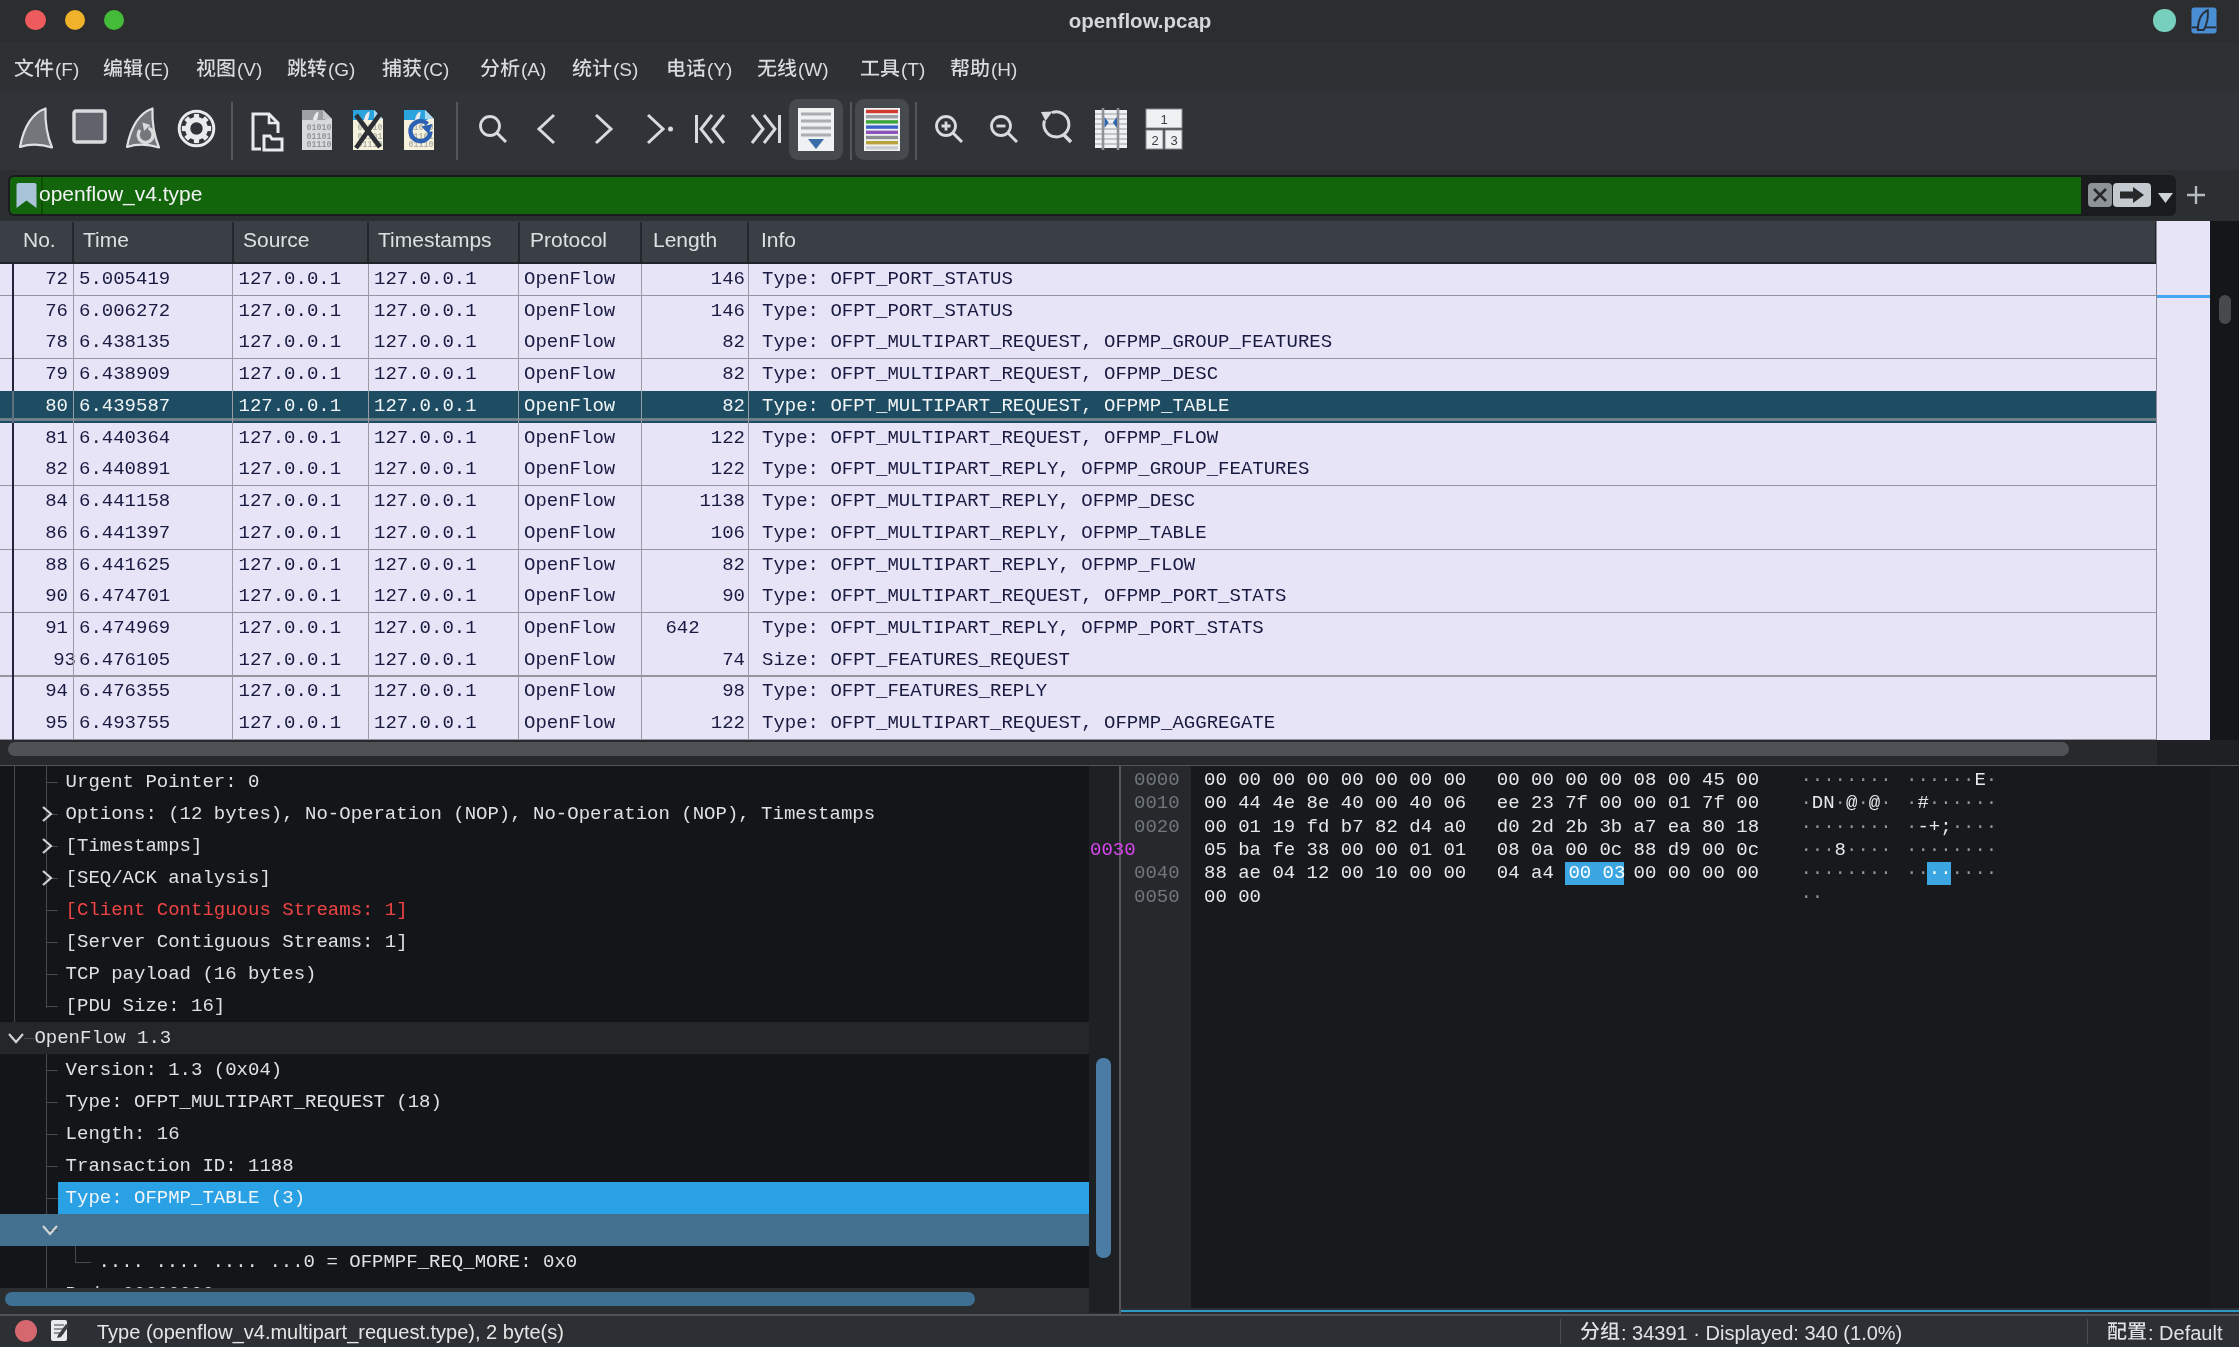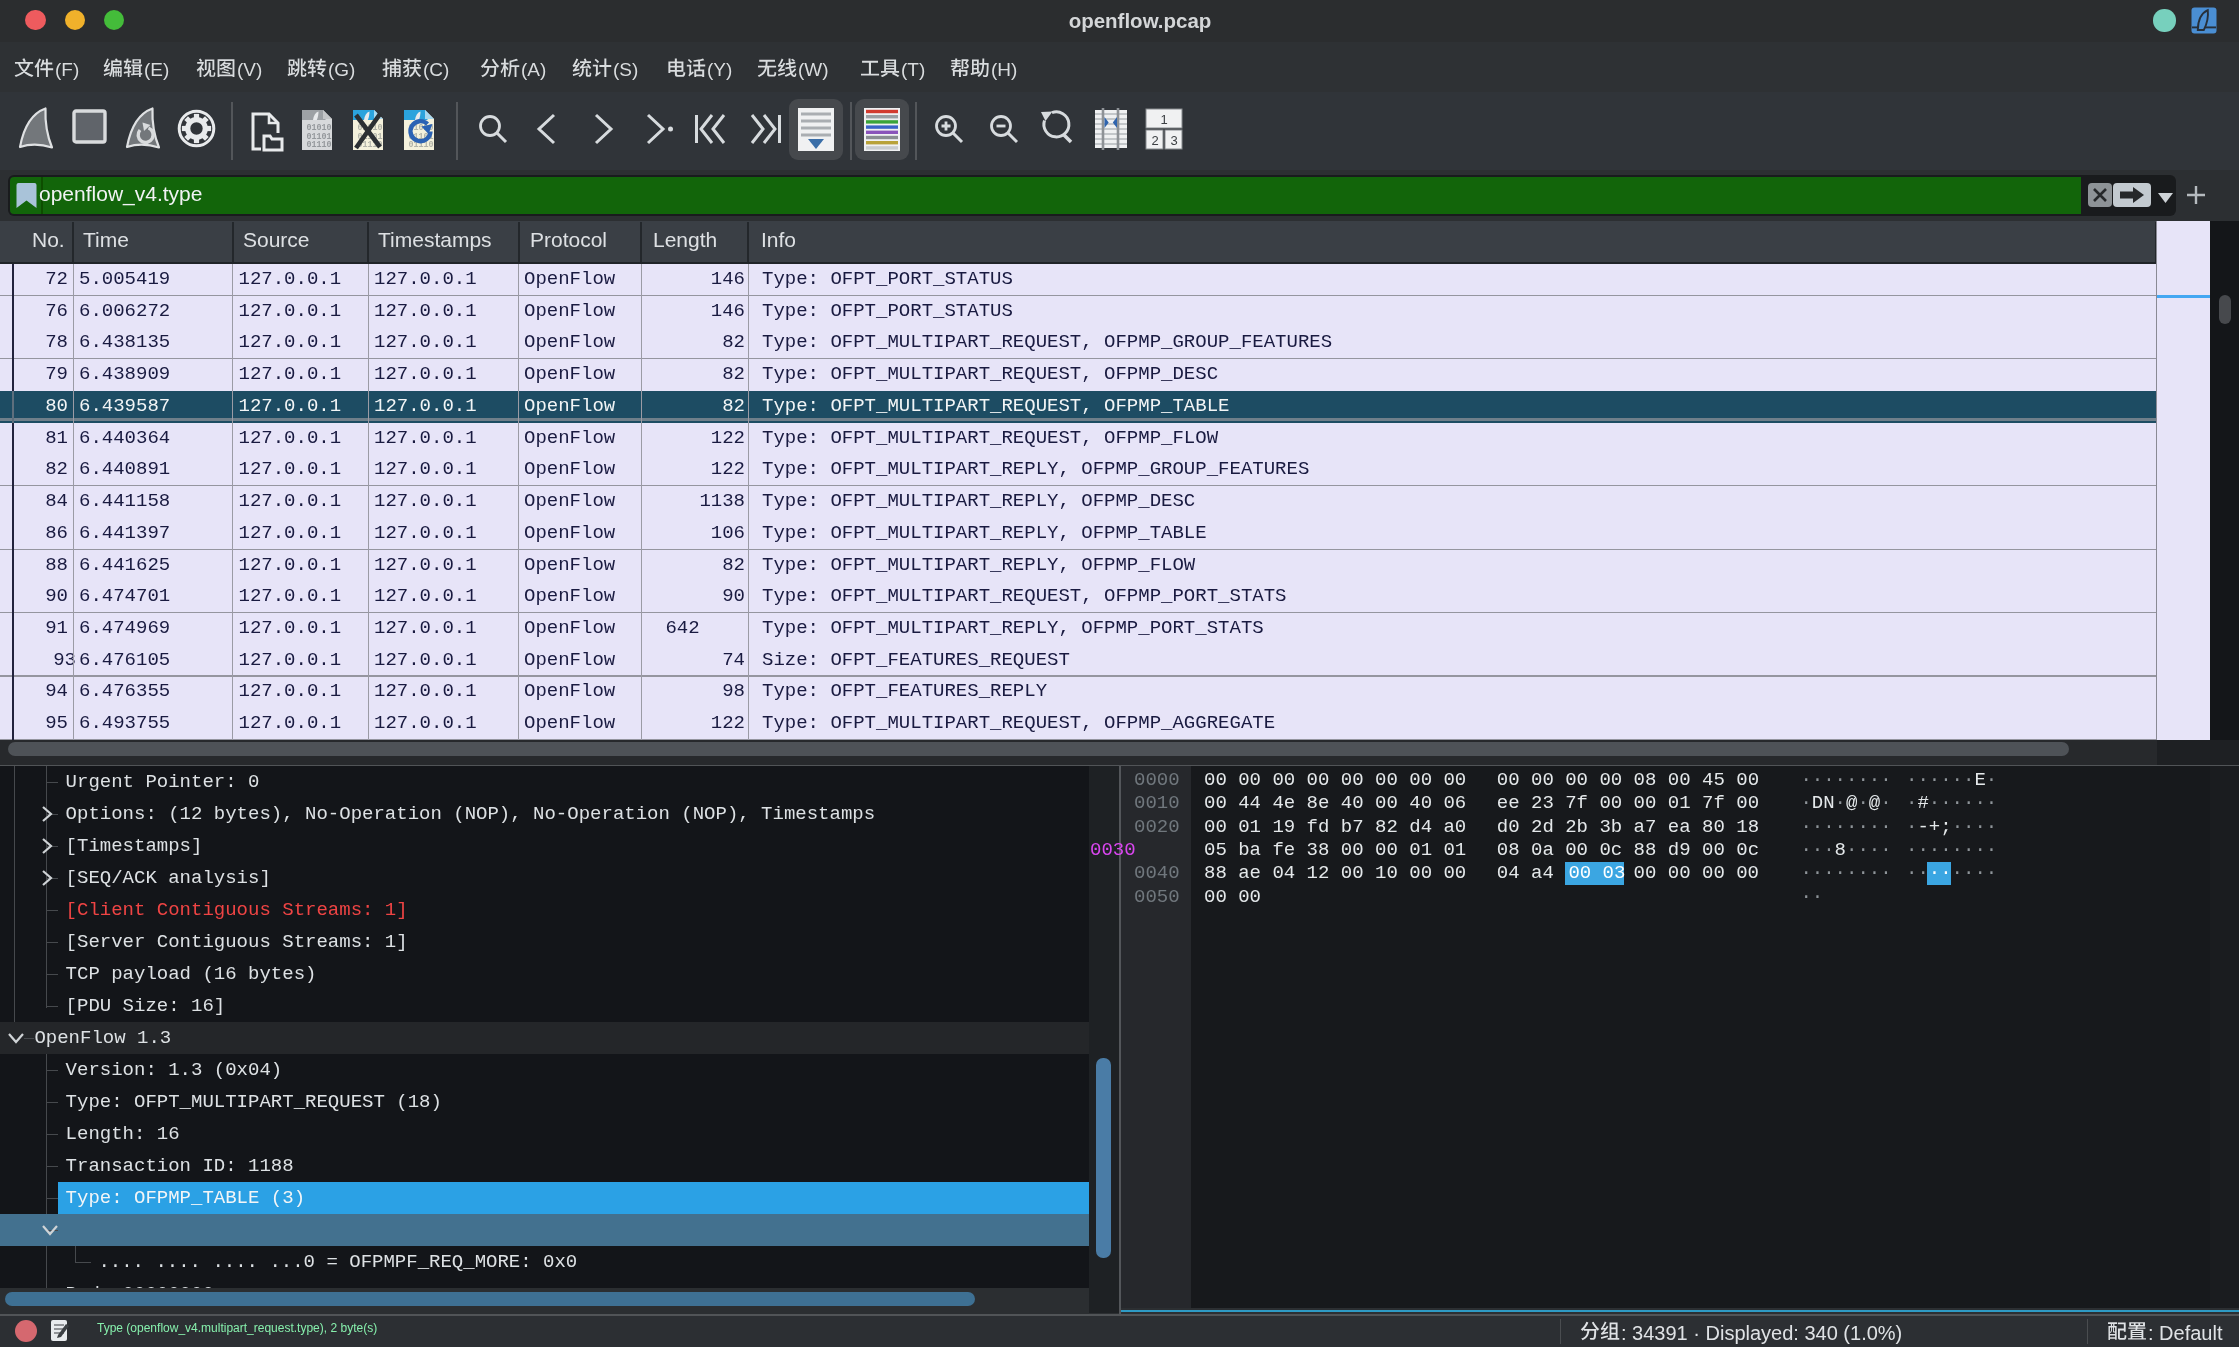--- a/index.html
+++ b/index.html
@@ -302,21 +302,21 @@
 <path d="M7 12 h14" stroke="#26282a" stroke-width="7"></path>
       <path d="M20 4 l11 8 -11 8 Z" fill="#26282a"></path>
     </svg>
 <svg class="abs" style="left:2158px;top:193px" width="15" height="10" viewBox="0 0 15 10">
       <path d="M0 0 h15 l-7.5 10 Z" fill="#ced3d7"></path>
     </svg>
 <svg class="abs" style="left:2187px;top:186px" width="18" height="18" viewBox="0 0 18 18">
       <path d="M9 0 v18 M0 9 h18" stroke="#b6bbbf" stroke-width="2.4"></path>
     </svg>
 <div class="abs" style="left:0;top:221px;width:2239px;height:43px;background:#3a3f45;border-bottom:2px solid #202428"></div>
-<div class="abs" style="left:32px;top:228px;font-size:21px;color:#dde0e3">No.</div>
+<div class="abs" style="left:23px;top:228px;font-size:21px;color:#dde0e3">No.</div>
 <div class="abs" style="left:83px;top:228px;font-size:21px;color:#dde0e3">Time</div>
 <div class="abs" style="left:243px;top:228px;font-size:21px;color:#dde0e3">Source</div>
 <div class="abs" style="left:378px;top:228px;font-size:21px;color:#dde0e3">Timestamps</div>
 <div class="abs" style="left:530px;top:228px;font-size:21px;color:#dde0e3">Protocol</div>
 <div class="abs" style="left:653px;top:228px;font-size:21px;color:#dde0e3">Length</div>
 <div class="abs" style="left:761px;top:228px;font-size:21px;color:#dde0e3">Info</div>
 <div class="abs" style="left:72px;top:222px;width:2px;height:40px;background:#23272b"></div>
 <div class="abs" style="left:231.5px;top:222px;width:2px;height:40px;background:#23272b"></div>
 <div class="abs" style="left:366.5px;top:222px;width:2px;height:40px;background:#23272b"></div>
 <div class="abs" style="left:517.5px;top:222px;width:2px;height:40px;background:#23272b"></div>
@@ -593,21 +593,21 @@
 <div class="abs" style="left:14.6px;top:1319.5px;width:22px;height:22px;border-radius:50%;background:#d5686f"></div>
 <svg class="abs" style="left:50px;top:1319px" width="20" height="23" viewBox="0 0 20 23">
 <rect x="1" y="1" width="16" height="21" rx="2" fill="#e8ebee"></rect>
 <g stroke="#7a7e82" stroke-width="1.6">
         <line x1="4" y1="6" x2="14" y2="6"></line>
         <line x1="4" y1="10" x2="14" y2="10"></line>
         <line x1="4" y1="14" x2="14" y2="14"></line>
       </g>
 <path d="M8 16 L16 5 L19 7 L11 18 L7 19 Z" fill="#3c4044"></path>
     </svg>
-<div class="abs" style="left:97px;top:1321px;font-size:12px;color:#86efac">Type (openflow_v4.multipart_request.type), 2 byte(s)</div>
+<div class="abs" style="left:97px;top:1321px;font-size:20px;color:#e5e5e5">Type (openflow_v4.multipart_request.type), 2 byte(s)</div>
 <div class="abs" style="left:1560px;top:1319px;width:1px;height:25px;background:#4a4d50"></div>
 <div class="abs" style="left:2087px;top:1319px;width:1px;height:25px;background:#4a4d50"></div>
 <div class="mi" style="left:1580px;top:1321px;height:24px;color:#dfe2e5;font-size:20px">
       <svg style="" width="40" height="23.6" viewBox="0 0 40 23.6">
         <g fill="#dfe2e5" transform="translate(0,17.4) scale(0.02,-0.02)">
           <path transform="translate(0,0)" d="M191 471H749V377H191ZM718 471H817Q817 471 816 462Q816 454 816 444Q816 434 815 428Q810 314 805 234Q799 153 793 100Q786 46 777 15Q768 -16 754 -31Q737 -52 718 -61Q698 -69 671 -72Q645 -74 603 -74Q561 -74 515 -72Q514 -51 506 -24Q497 3 484 23Q530 19 569 18Q609 18 627 18Q655 18 668 30Q681 44 690 89Q699 134 706 223Q712 311 718 454ZM317 827 418 799Q384 714 337 636Q289 557 234 491Q179 425 120 376Q111 387 96 400Q81 414 66 428Q50 442 39 450Q98 493 151 552Q203 611 246 682Q289 752 317 827ZM680 829Q703 780 736 728Q769 677 807 628Q845 579 886 538Q927 496 966 465Q955 456 940 442Q925 428 912 413Q899 398 890 385Q850 422 809 468Q768 515 728 570Q689 624 654 681Q619 738 592 795ZM377 444H477Q468 361 451 283Q434 205 397 135Q360 65 294 9Q228 -48 121 -87Q115 -74 105 -59Q95 -44 84 -29Q72 -15 61 -5Q160 28 220 76Q280 124 311 183Q343 243 356 309Q370 375 377 444Z"></path>
           <path transform="translate(1000,0)" d="M383 22H963V-64H383ZM529 540H847V455H529ZM530 282H848V199H530ZM479 795H879V-22H785V708H569V-22H479ZM75 177Q73 186 68 200Q63 215 57 231Q52 247 46 258Q64 261 83 278Q102 295 127 323Q141 336 166 367Q191 398 222 441Q254 483 286 533Q319 583 346 634L420 588Q358 486 284 390Q210 294 134 222V220Q134 220 125 216Q116 211 104 205Q93 198 84 191Q75 183 75 177ZM75 177 70 249 112 279 405 331Q403 313 403 290Q403 267 404 254Q303 234 242 221Q181 208 148 200Q115 192 99 187Q84 182 75 177ZM68 419Q65 428 60 443Q55 459 49 476Q43 493 38 505Q53 508 67 524Q81 540 98 565Q107 578 124 606Q141 634 162 673Q182 712 203 757Q223 801 238 846L324 806Q297 746 263 684Q230 623 194 568Q158 512 120 467V465Q120 465 112 460Q104 455 94 448Q83 441 76 433Q68 425 68 419ZM68 419 65 485 106 512 294 529Q291 513 289 490Q286 468 287 454Q223 447 183 442Q142 436 120 432Q97 428 86 425Q74 422 68 419ZM47 67Q91 75 147 88Q203 100 266 115Q329 130 393 144L402 65Q314 42 224 18Q135 -5 64 -24Z"></path>
         </g>
       </svg>
       <span>: 34391 · Displayed: 340 (1.0%)</span>

